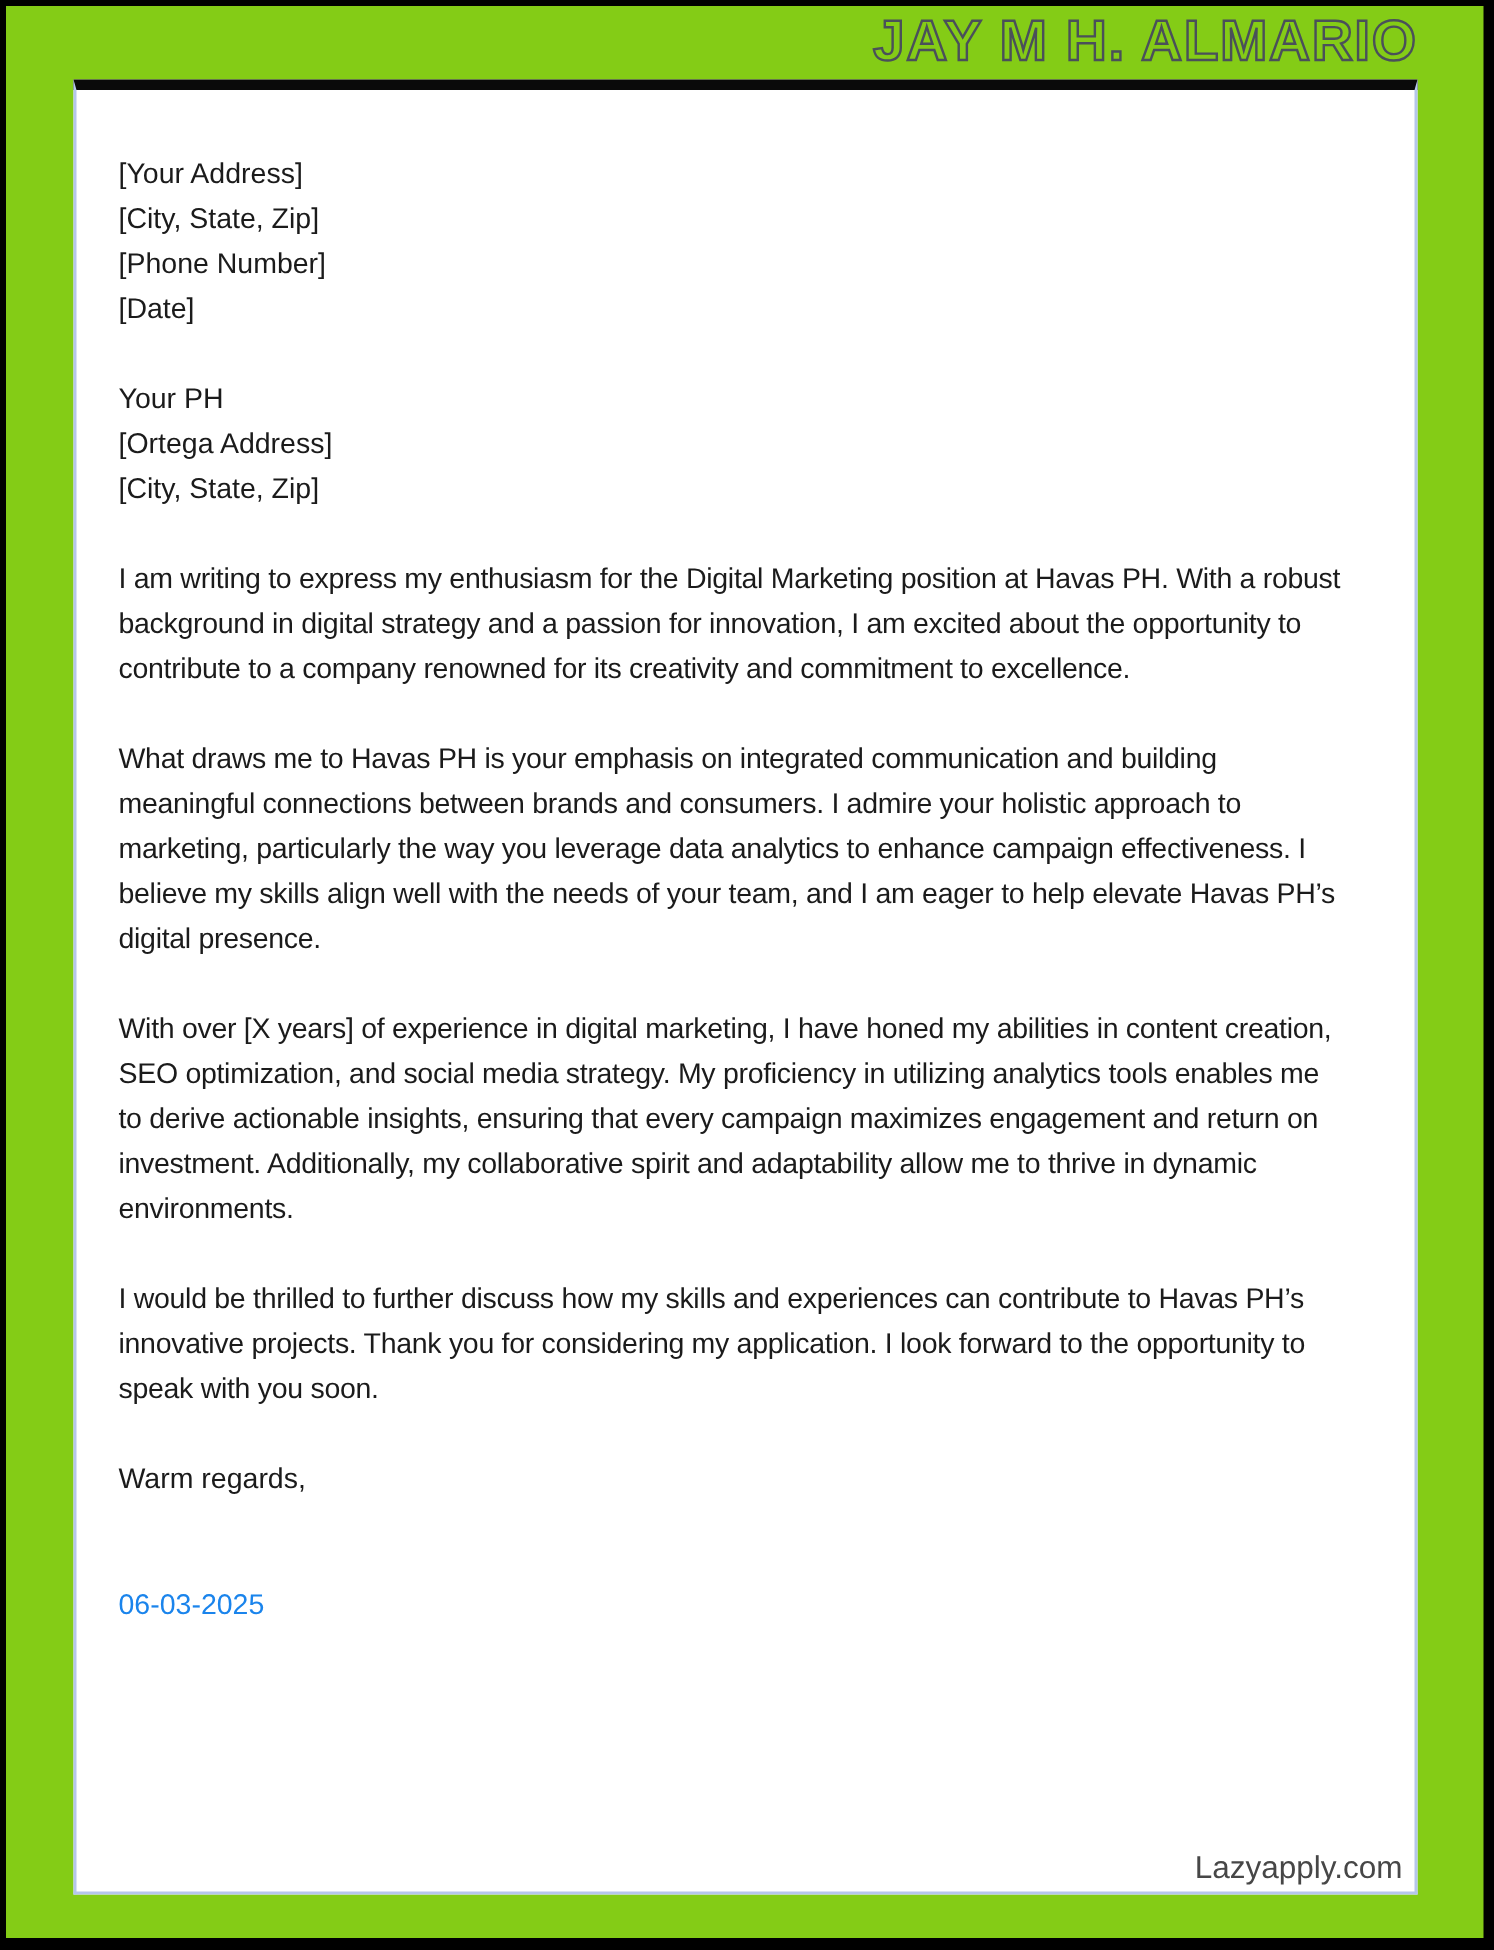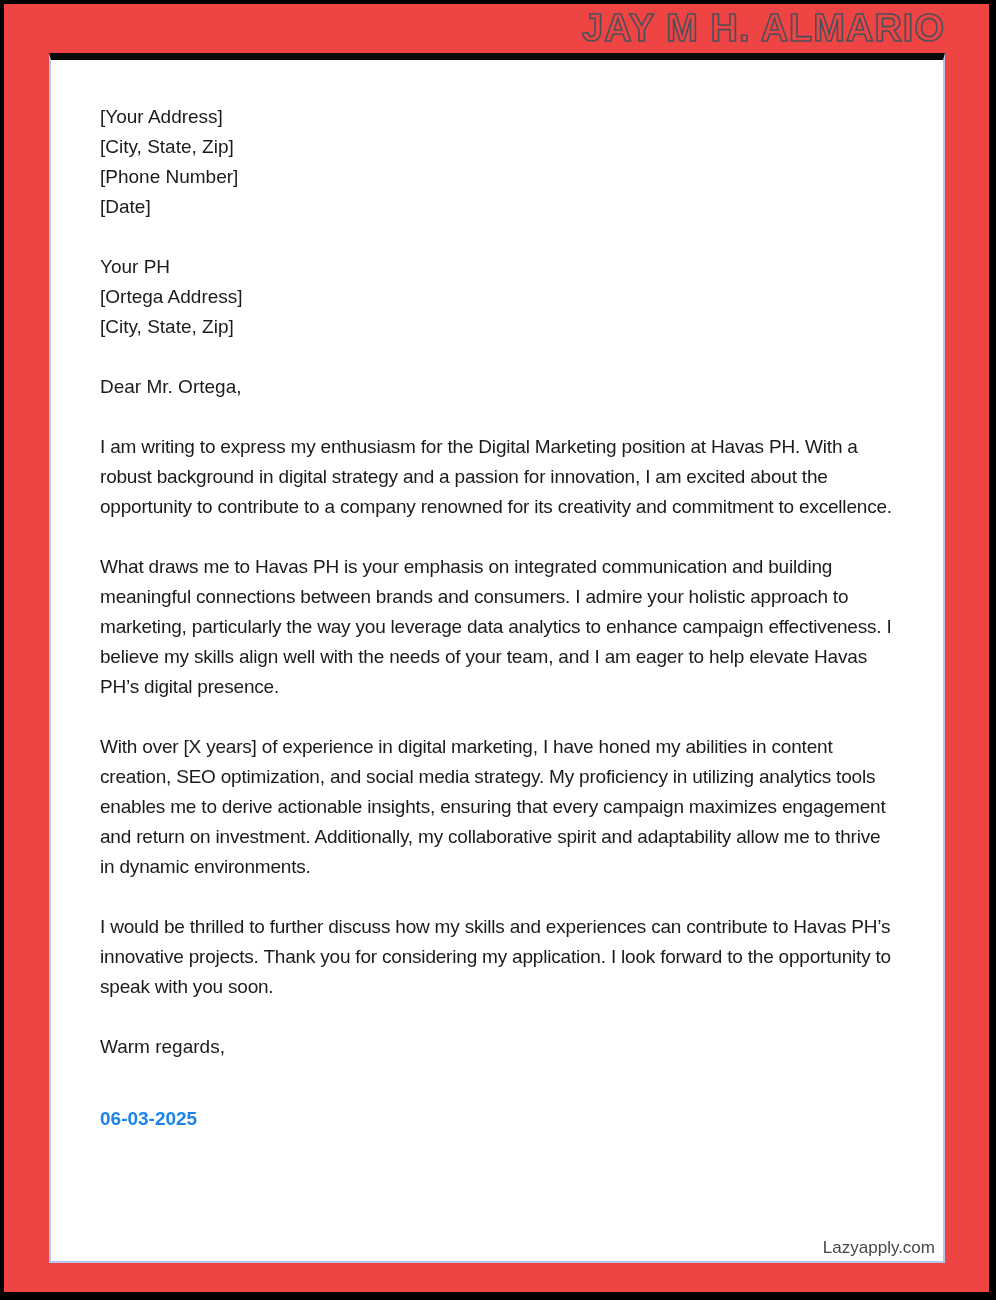--- a/index.html
+++ b/index.html
@@ -8,21 +8,21 @@
     background: #000;
     width: 996px;
     height: 1300px;
     overflow: hidden;
   }
   .outer {
     position: relative;
     width: 996px;
     height: 1300px;
     box-sizing: border-box;
-    background: #ef4444;
+    background: #84cc16;
     border: solid #000;
     border-width: 4px 7px 8px 4px;
   }
   .header-name {
     position: absolute;
     top: 3px;
     right: 44px;
     font-size: 38px;
     font-weight: 700;
     letter-spacing: 1px;
@@ -37,42 +37,41 @@
     width: 896px;
     height: 1210px;
     box-sizing: border-box;
     background: #ffffff;
     border: 2px solid #b5c6ec;
     border-top: 7px solid #0a0a0a;
   }
   .content {
     position: absolute;
     left: 0; top: 0; right: 0;
-    padding: 42px 49px 0 49px;
+    padding: 42px 49px 0 28px;
     font-size: 19px;
     line-height: 30px;
     color: #1b1b1b;
   }
   .block { margin: 0 0 30px 0; }
   .para {
     margin: 0 0 30px 0;
     letter-spacing: -0.2px;
   }
   .date-link {
     display: inline-block;
-    margin-top: 12px;
+    margin-top: 24px;
     color: #1a84ec;
     cursor: pointer;
-    font-weight: bold;
   }
   .watermark {
     position: absolute;
     right: 8px;
     bottom: 3px;
-    font-size: 17px;
+    font-size: 21px;
     color: #474747;
     margin-top: 23px;
   }
 </style>
 </head>
 <body>
 
 <div class="outer">
 
   <div class="header-name">JAY M H. ALMARIO</div>
@@ -86,21 +85,20 @@
           <div>[Phone Number]</div>
           <div>[Date]</div>
         </div>
 
       <div class="block">
           <div>Your PH</div>
           <div>[Ortega Address]</div>
           <div>[City, State, Zip]</div>
         </div>
 
-      <div class="block">Dear Mr. Ortega,</div>
 
       <div>
           <div class="para">I am writing to express my enthusiasm for the Digital Marketing position at Havas PH. With a robust background in digital strategy and a passion for innovation, I am excited about the opportunity to contribute to a company renowned for its creativity and commitment to excellence.</div>
           <div class="para">What draws me to Havas PH is your emphasis on integrated communication and building meaningful connections between brands and consumers. I admire your holistic approach to marketing, particularly the way you leverage data analytics to enhance campaign effectiveness. I believe my skills align well with the needs of your team, and I am eager to help elevate Havas PH’s digital presence.</div>
           <div class="para">With over [X years] of experience in digital marketing, I have honed my abilities in content creation, SEO optimization, and social media strategy. My proficiency in utilizing analytics tools enables me to derive actionable insights, ensuring that every campaign maximizes engagement and return on investment. Additionally, my collaborative spirit and adaptability allow me to thrive in dynamic environments.</div>
           <div class="para">I would be thrilled to further discuss how my skills and experiences can contribute to Havas PH’s innovative projects. Thank you for considering my application. I look forward to the opportunity to speak with you soon.</div>
         </div>
 
       <div class="block">Warm regards,</div>
 

